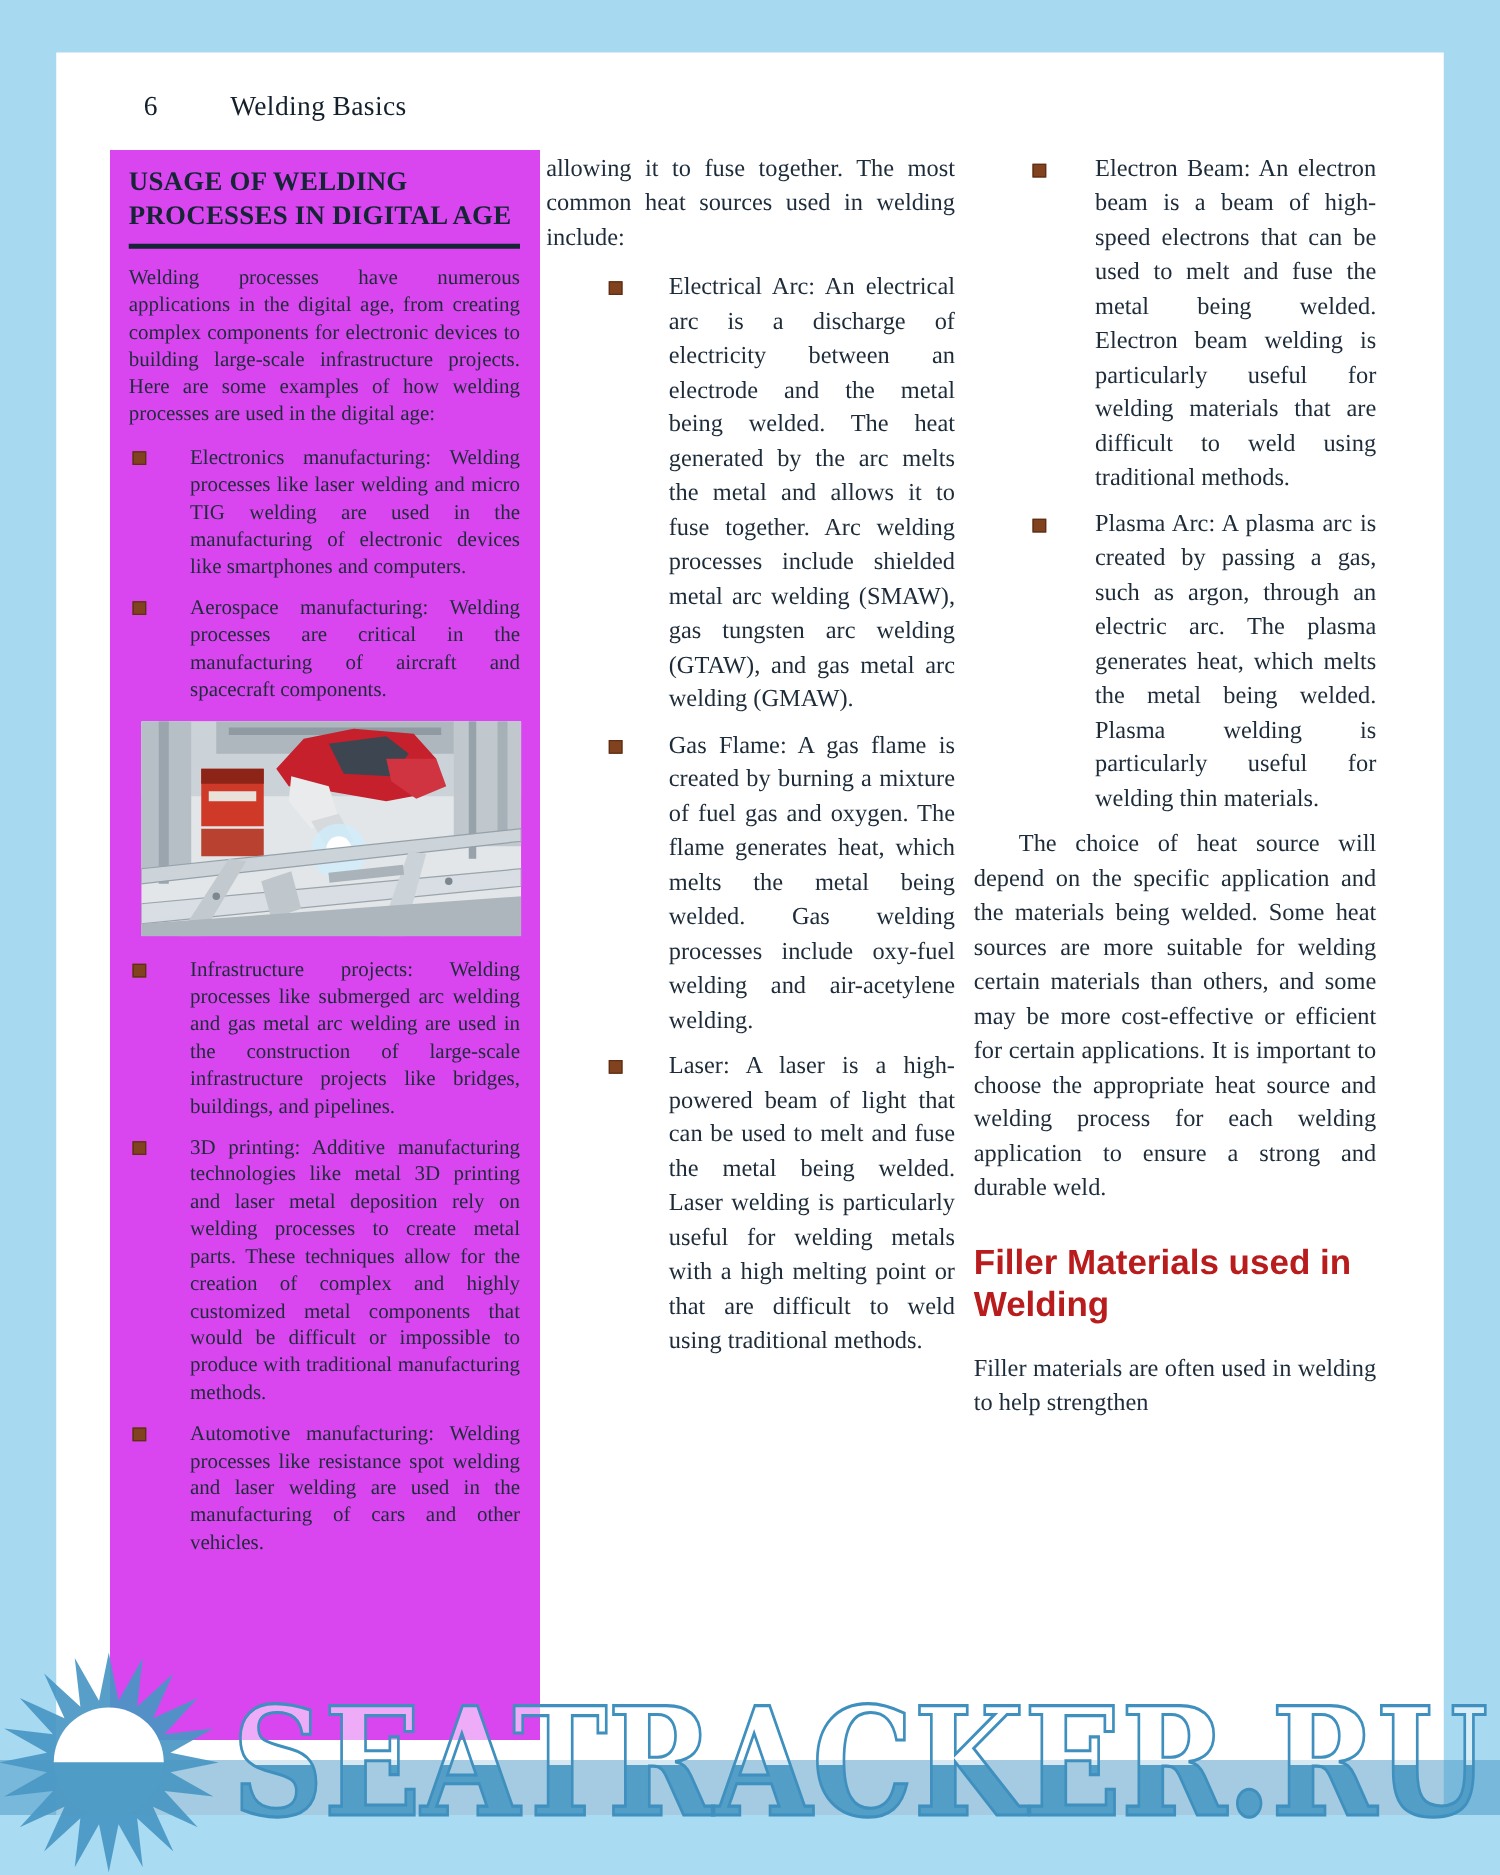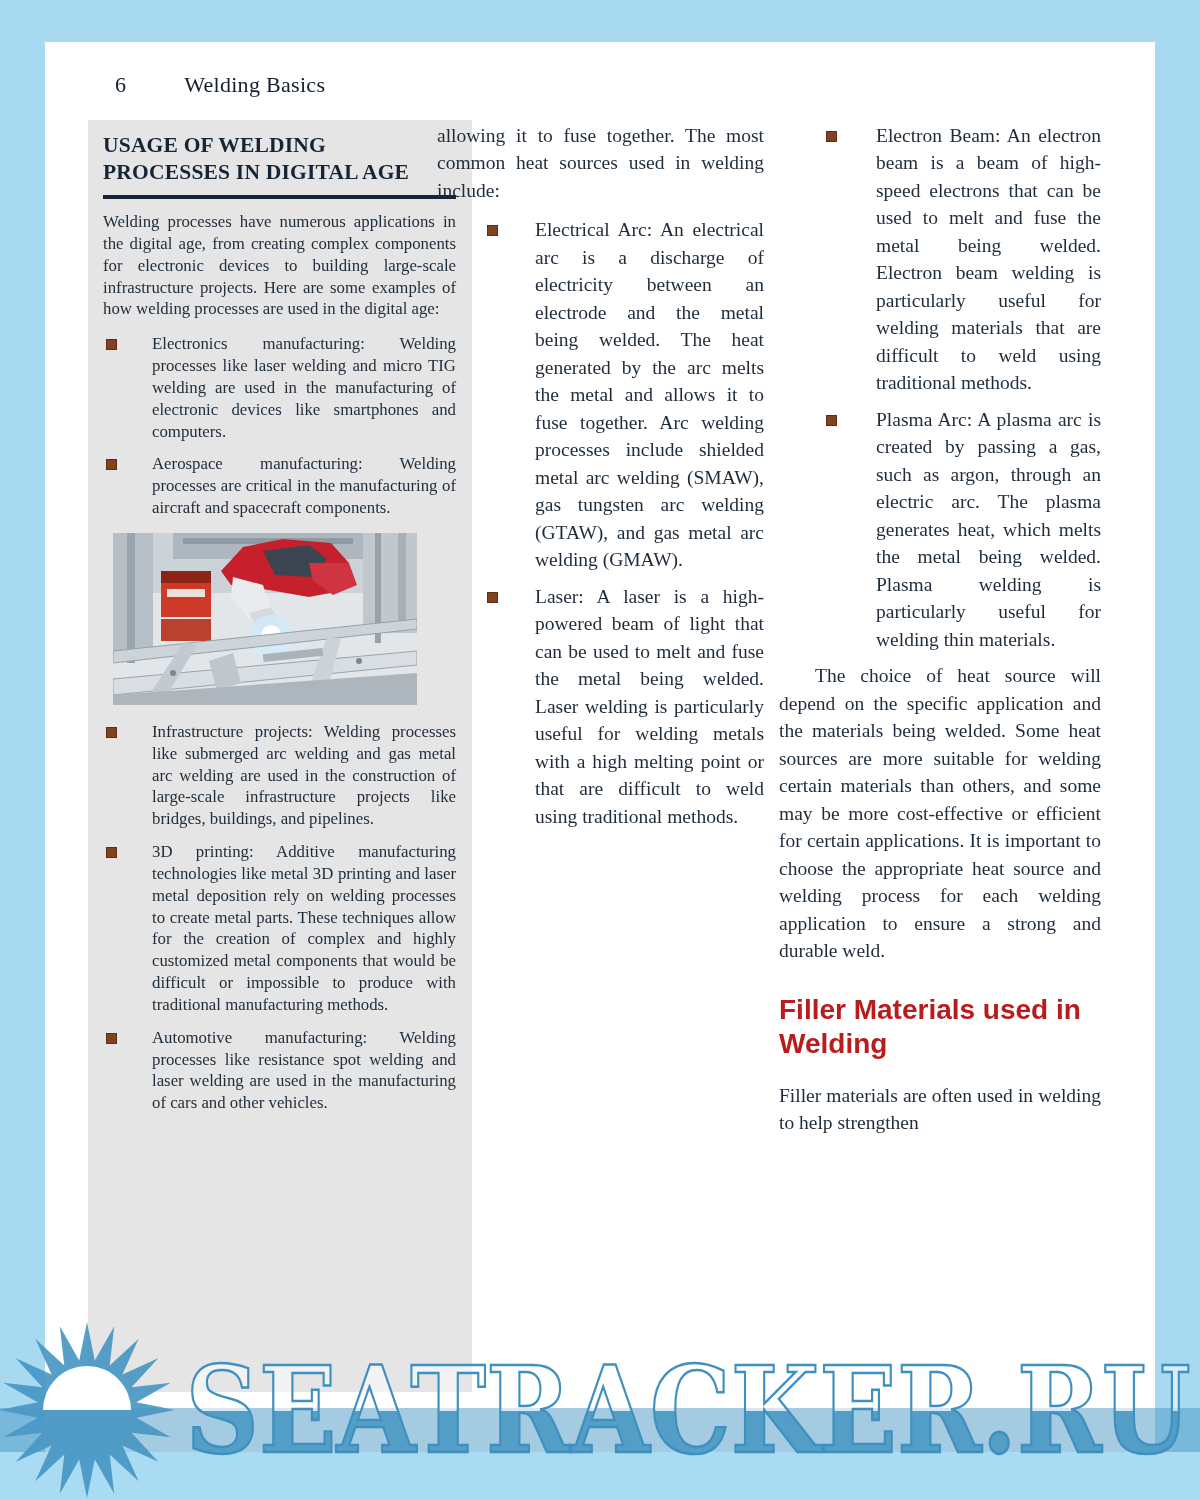--- a/index.html
+++ b/index.html
@@ -25,22 +25,22 @@
     color: #131f2b;
     letter-spacing: 0.3px;
   }
   .page-header .pnum { display:inline-block; }
   .page-header .ptitle { display:inline-block; margin-left: 52px; }
 
   
   .sidebar {
     position: absolute;
     left: 43px; top: 78px;
-    width: 384px; height: 1272px;
-    background: #e5e5e5;
+    width: 344px; height: 1272px;
+    background: #d946ef;
     padding: 12px 16px 10px 15px;
     overflow: hidden;
   }
   .sidebar h2 {
     font-size: 21.5px;
     line-height: 1.26;
     color: #152535;
     font-weight: bold;
     letter-spacing: 0.2px;
   }
@@ -195,20 +195,24 @@
       </li>
     </ul>
   </div>
 
   <div class="col col2">
     <p>allowing it to fuse together. The most common heat sources used in welding include:</p>
     <ul class="blist">
       <li>
         <span class="sq"></span>
         <span>Electrical Arc: An electrical arc is a discharge of electricity between an electrode and the metal being welded. The heat generated by the arc melts the metal and allows it to fuse together. Arc welding processes include shielded metal arc welding (SMAW), gas tungsten arc welding (GTAW), and gas metal arc welding (GMAW).</span>
+      </li>
+      <li>
+        <span class="sq"></span>
+        <span>Gas Flame: A gas flame is created by burning a mixture of fuel gas and oxygen. The flame generates heat, which melts the metal being welded. Gas welding processes include oxy-fuel welding and air-acetylene welding.</span>
       </li>
       <li>
         <span class="sq"></span>
         <span>Laser: A laser is a high-powered beam of light that can be used to melt and fuse the metal being welded. Laser welding is particularly useful for welding metals with a high melting point or that are difficult to weld using traditional methods.</span>
       </li>
     </ul>
   </div>
 
   <div class="col col3">
     <ul class="blist">

